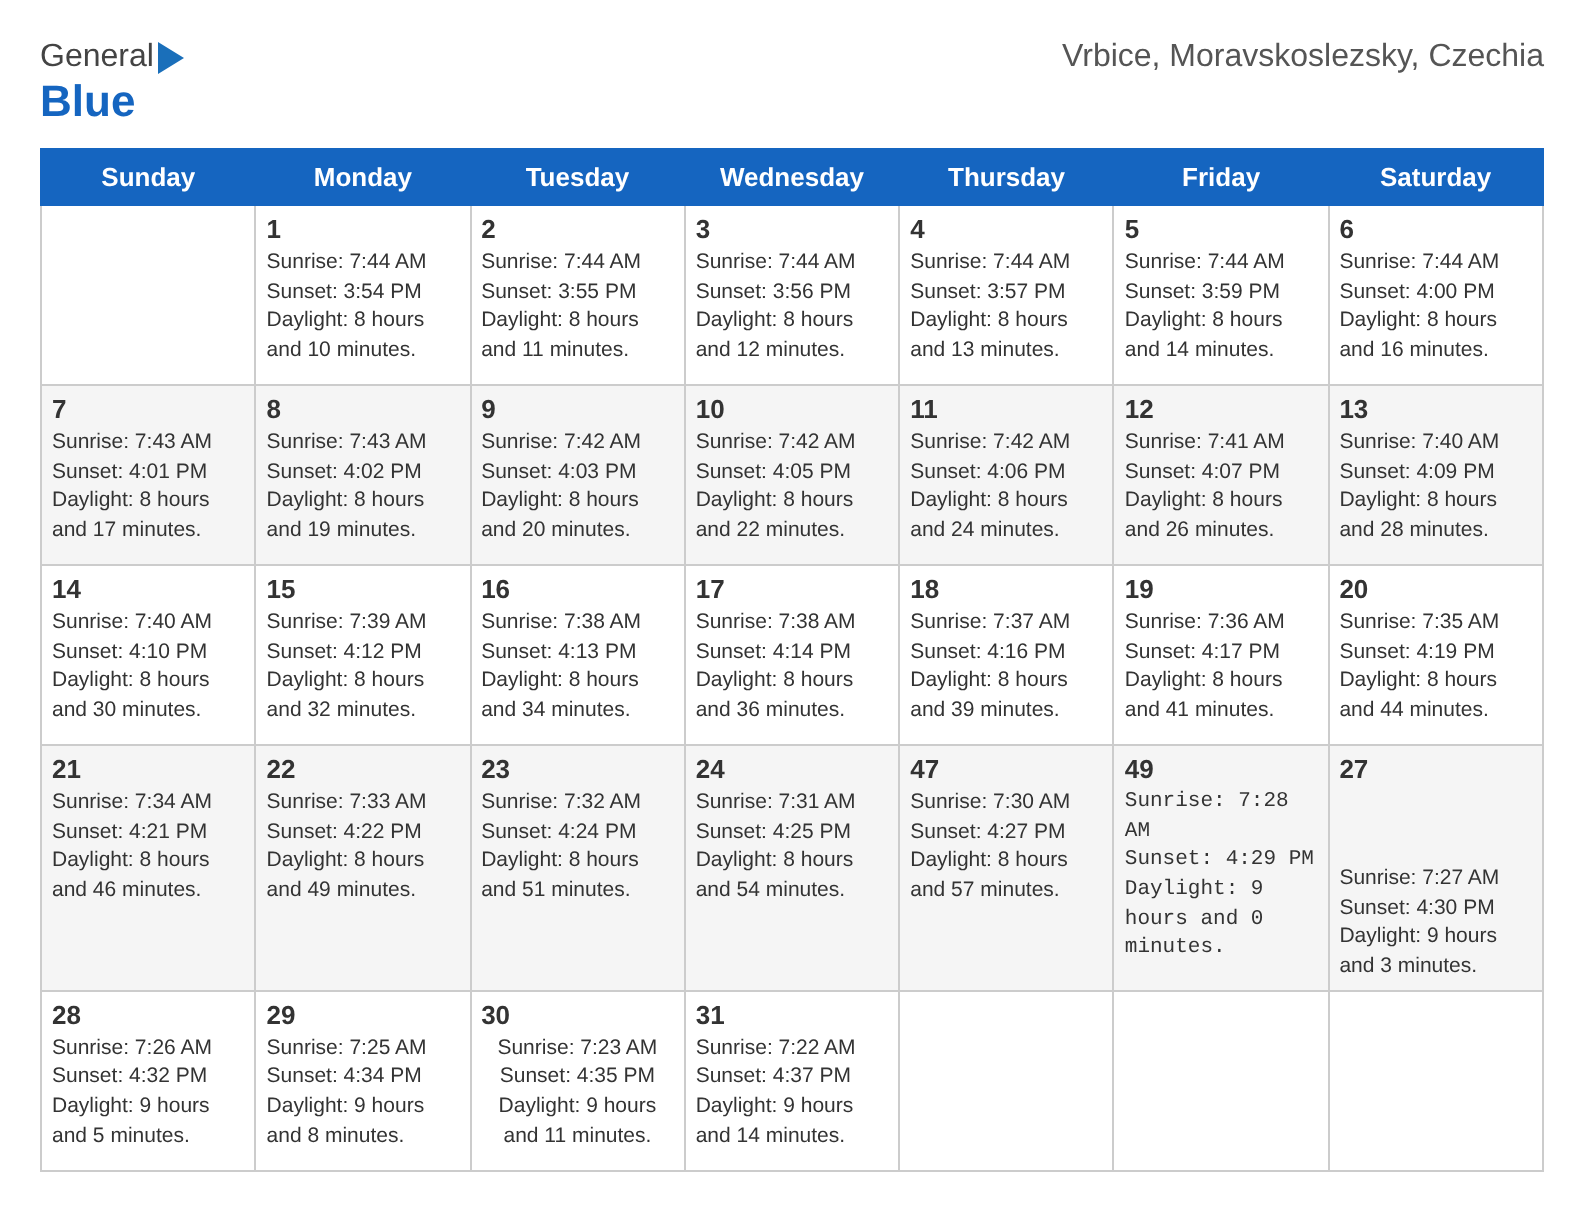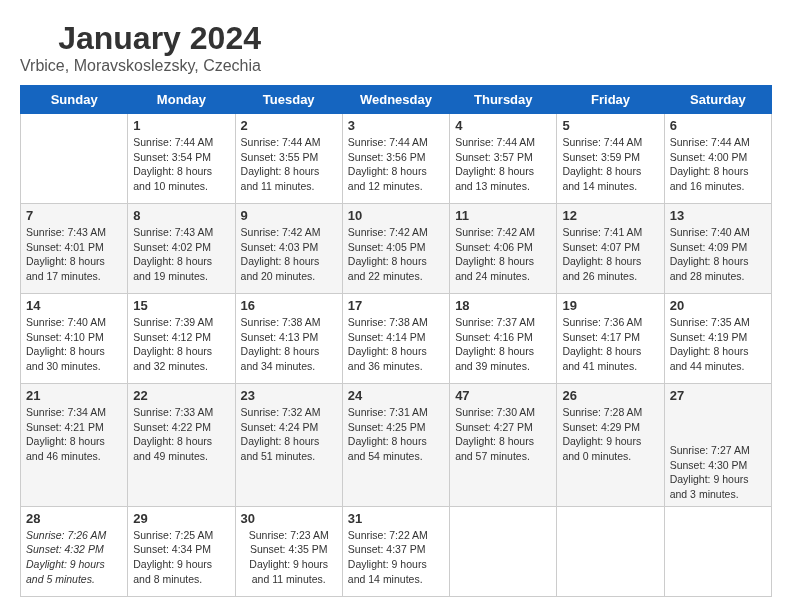--- a/index.html
+++ b/index.html
@@ -79,22 +79,28 @@
       background-color: #f5f5f5;
     }
     .empty-cell {
       background-color: inherit;
     }
   </style>
 </head>
 <body>
 
 <div class="header-area">
+  <div class="logo">
+    <div style="display:flex;align-items:center;">
+      <span class="logo-general">General</span>
+      <span style="display:inline-block;width:0;height:0;border-top:8px solid transparent;border-bottom:8px solid transparent;border-left:13px solid #1a6fba;margin-left:2px;"></span>
+    </div>
+    <span class="logo-blue" style="font-size:22px;font-weight:bold;color:#1565c0;">Blue</span>
+  </div>
   <div class="title-area">
-    <div class="calendar-title">January 2024</div>
     <div class="calendar-subtitle">Vrbice, Moravskoslezsky, Czechia</div>
   </div>
 </div>
 
 <table>
   <thead>
     <tr>
       <th>Sunday</th>
       <th>Monday</th>
       <th>Tuesday</th>
@@ -257,36 +263,36 @@
 Sunset: 4:25 PM
 Daylight: 8 hours and 54 minutes.</div>
         </td>
         <td>
           <span class="day-number">47</span>
           <div class="day-info" style="white-space: pre-line;">Sunrise: 7:30 AM
 Sunset: 4:27 PM
 Daylight: 8 hours and 57 minutes.</div>
         </td>
         <td>
-          <span class="day-number">26</span>
-          <div class="day-info" style="white-space: pre-line;">Sunrise: 7:28 AM
+          <span class="day-number">49</span>
+          <div class="day-info" style="white-space: pre-line; font-family: Liberation Mono, monospace;">Sunrise: 7:28 AM
 Sunset: 4:29 PM
 Daylight: 9 hours and 0 minutes.</div>
         </td>
         <td>
           <span class="day-number">27</span>
           <div class="day-info" style="white-space: pre-line; margin-top: 40px;">Sunrise: 7:27 AM
 Sunset: 4:30 PM
 Daylight: 9 hours and 3 minutes.</div>
         </td>
       </tr>
       <tr>
         <td>
           <span class="day-number">28</span>
-          <div class="day-info" style="white-space: pre-line; font-style: italic;">Sunrise: 7:26 AM
+          <div class="day-info" style="white-space: pre-line;">Sunrise: 7:26 AM
 Sunset: 4:32 PM
 Daylight: 9 hours and 5 minutes.</div>
         </td>
         <td>
           <span class="day-number">29</span>
           <div class="day-info" style="white-space: pre-line;">Sunrise: 7:25 AM
 Sunset: 4:34 PM
 Daylight: 9 hours and 8 minutes.</div>
         </td>
         <td>

